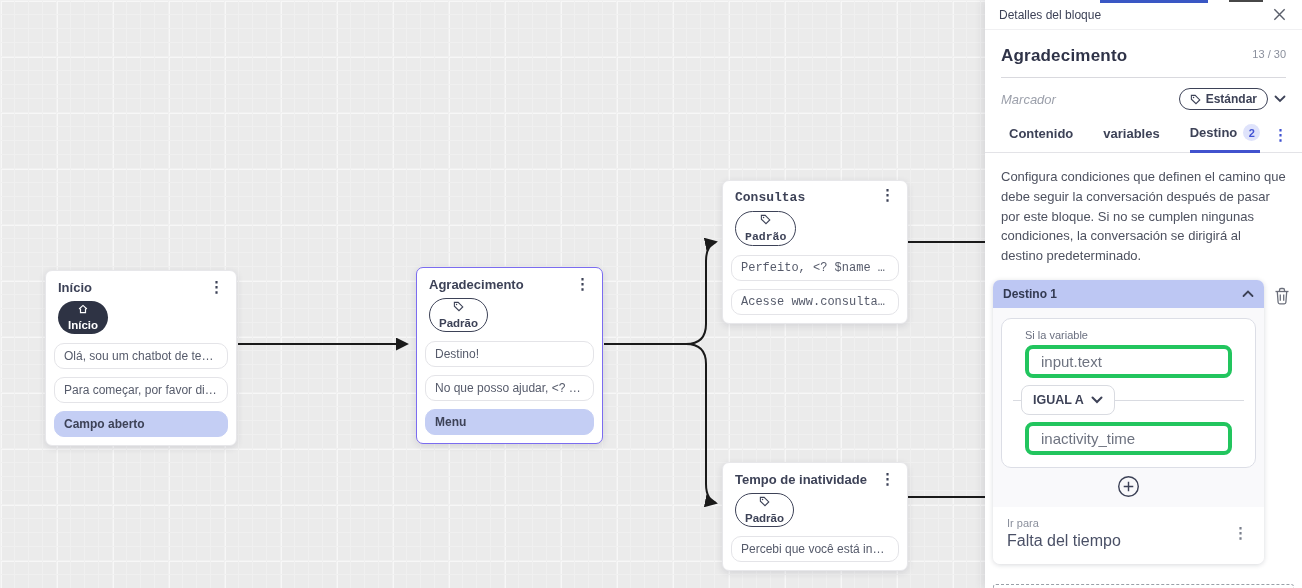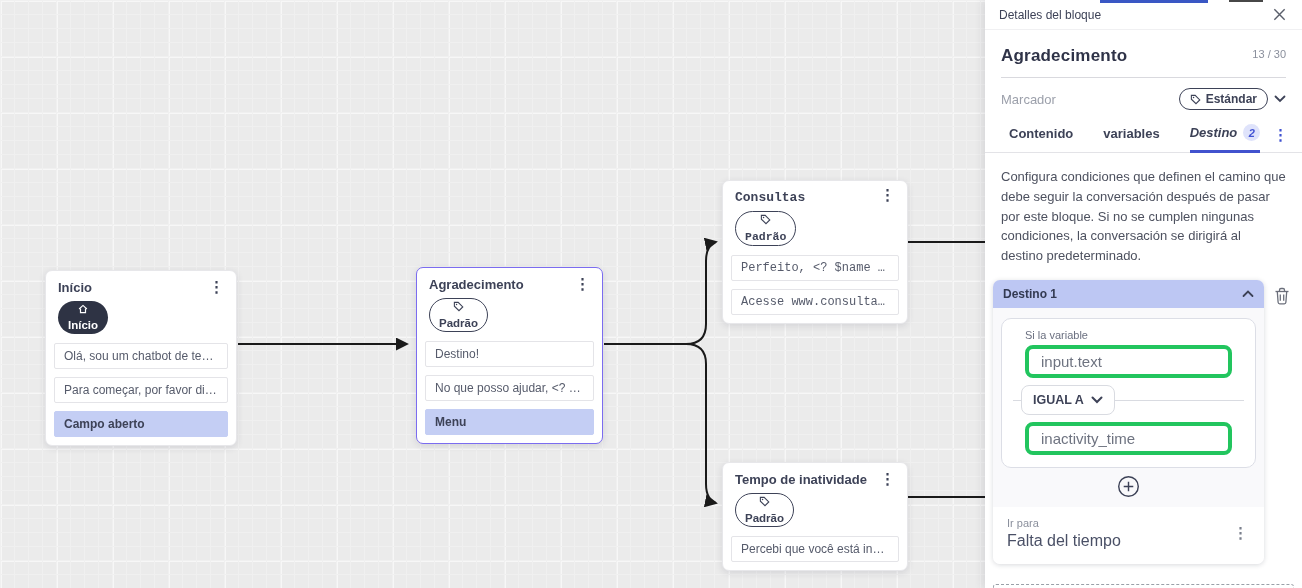--- a/index.html
+++ b/index.html
@@ -22,21 +22,21 @@
   .block.selected { border:1.5px solid #7b6cf0; }
   .bhead { display:flex; justify-content:space-between; align-items:flex-start;
     padding:9px 10px 0 12px; }
   .btitle { font-size:13px; font-weight:bold; color:#3d4257; }
   .kebab { font-size:15px; font-weight:bold; color:#3d4257; line-height:14px;
     cursor:pointer; padding:0 2px; }
   .badge { display:inline-flex; align-items:center; gap:5px; margin:6px 12px 9px;
     border-radius:20px; font-size:11.5px; font-weight:bold; padding:3px 10px;flex-direction:column; }
   .badge.dark { background:#2e3344; color:#fff; }
   .badge.outline { border:1.3px solid #3d4257; color:#3d4257; background:#fff; padding:2px 9px; }
-  .rowitem { margin:0 8px 8px; border:1px solid #e4e4e8; border-radius:2px;
+  .rowitem { margin:0 8px 8px; border:1px solid #e4e4e8; border-radius:10px;
     background:#fff; padding:5px 9px; font-size:12px; color:#565b6b;
     white-space:nowrap; overflow:hidden; text-overflow:ellipsis; }
   .rowitem.hl { background:#c4cef4; border-color:#c4cef4; font-weight:bold; color:#3d4257; }
   .block .rowitem:last-child { margin-bottom:8px; }
 
   
   .panel { position:absolute; left:985px; top:0; width:317px; height:588px;
     background:#fff; box-shadow:-3px 0 8px rgba(40,44,63,.10); }
   .strip-blue { position:absolute; top:0; left:115px; width:108px; height:3px; background:#3a57c4; }
   .strip-dark { position:absolute; top:0; left:244px; width:34px; height:2px; background:#474747; }
@@ -44,31 +44,31 @@
     padding:0 15px 0 14px; border-bottom:1px solid #f0f0f2; }
   .phead-title { font-size:12px; color:#3d4257; }
   .close-btn { cursor:pointer; display:flex; align-items:center; }
   .name-row { display:flex; justify-content:space-between; align-items:flex-start;
     padding:16px 16px 0; }
   .block-name { font-size:17px; font-weight:bold; color:#2f3348; letter-spacing:.2px; }
   .counter { font-size:11px; color:#8a8f9c; padding-top:2px; }
   .divider { border:none; border-top:1px solid #d9d9de; margin:11px 16px 0; }
   .marcador-row { display:flex; justify-content:space-between; align-items:center;
     margin:10px 16px 0; }
-  .marcador-label { font-size:13px; color:#9ca0ab; }
+  .marcador-label { font-size:13px; color:#9ca0ab;font-style:italic; }
   .marcador-right { display:flex; align-items:center; gap:6px; }
   .pill { display:inline-flex; align-items:center; gap:5px; border:1.3px solid #3d4257;
     border-radius:14px; padding:3px 10px; font-size:12px; font-weight:bold;
     color:#3d4257; cursor:pointer; background:#fff; }
   .tabs { display:flex; align-items:flex-end; gap:30px; margin-top:14px;
     padding:0 14px 0 24px; border-bottom:1px solid #e3e3e7; position:relative; }
   .tab { font-size:13px; font-weight:bold; color:#3d4257; padding-bottom:9px;
     cursor:pointer; display:flex; align-items:center; gap:6px;
     border-bottom:3px solid transparent; margin-bottom:-1px; }
-  .tab.active { border-bottom-color:#4152ce;font-style:italic; }
+  .tab.active { border-bottom-color:#4152ce; }
   .tab-badge { width:17px; height:17px; border-radius:50%; background:#dfe3fb;
     color:#4455d4; font-size:11px; font-weight:bold; display:inline-flex;
     align-items:center; justify-content:center; }
   .tabs .kebab { color:#3f51d0; position:absolute; right:12px; bottom:10px; }
   .desc { margin:14px 16px 0; font-size:13px; color:#4d515f; line-height:1.52; }
 
   .dest-area { display:flex; margin:14px 8px 0; gap:10px; }
   .dest-card { flex:1; background:#f9f9fb; border-radius:7px;
     box-shadow:0 1px 5px rgba(40,44,63,.18); overflow:hidden; }
   .dest-head { background:#bdc7f3; height:28px; display:flex; align-items:center;

